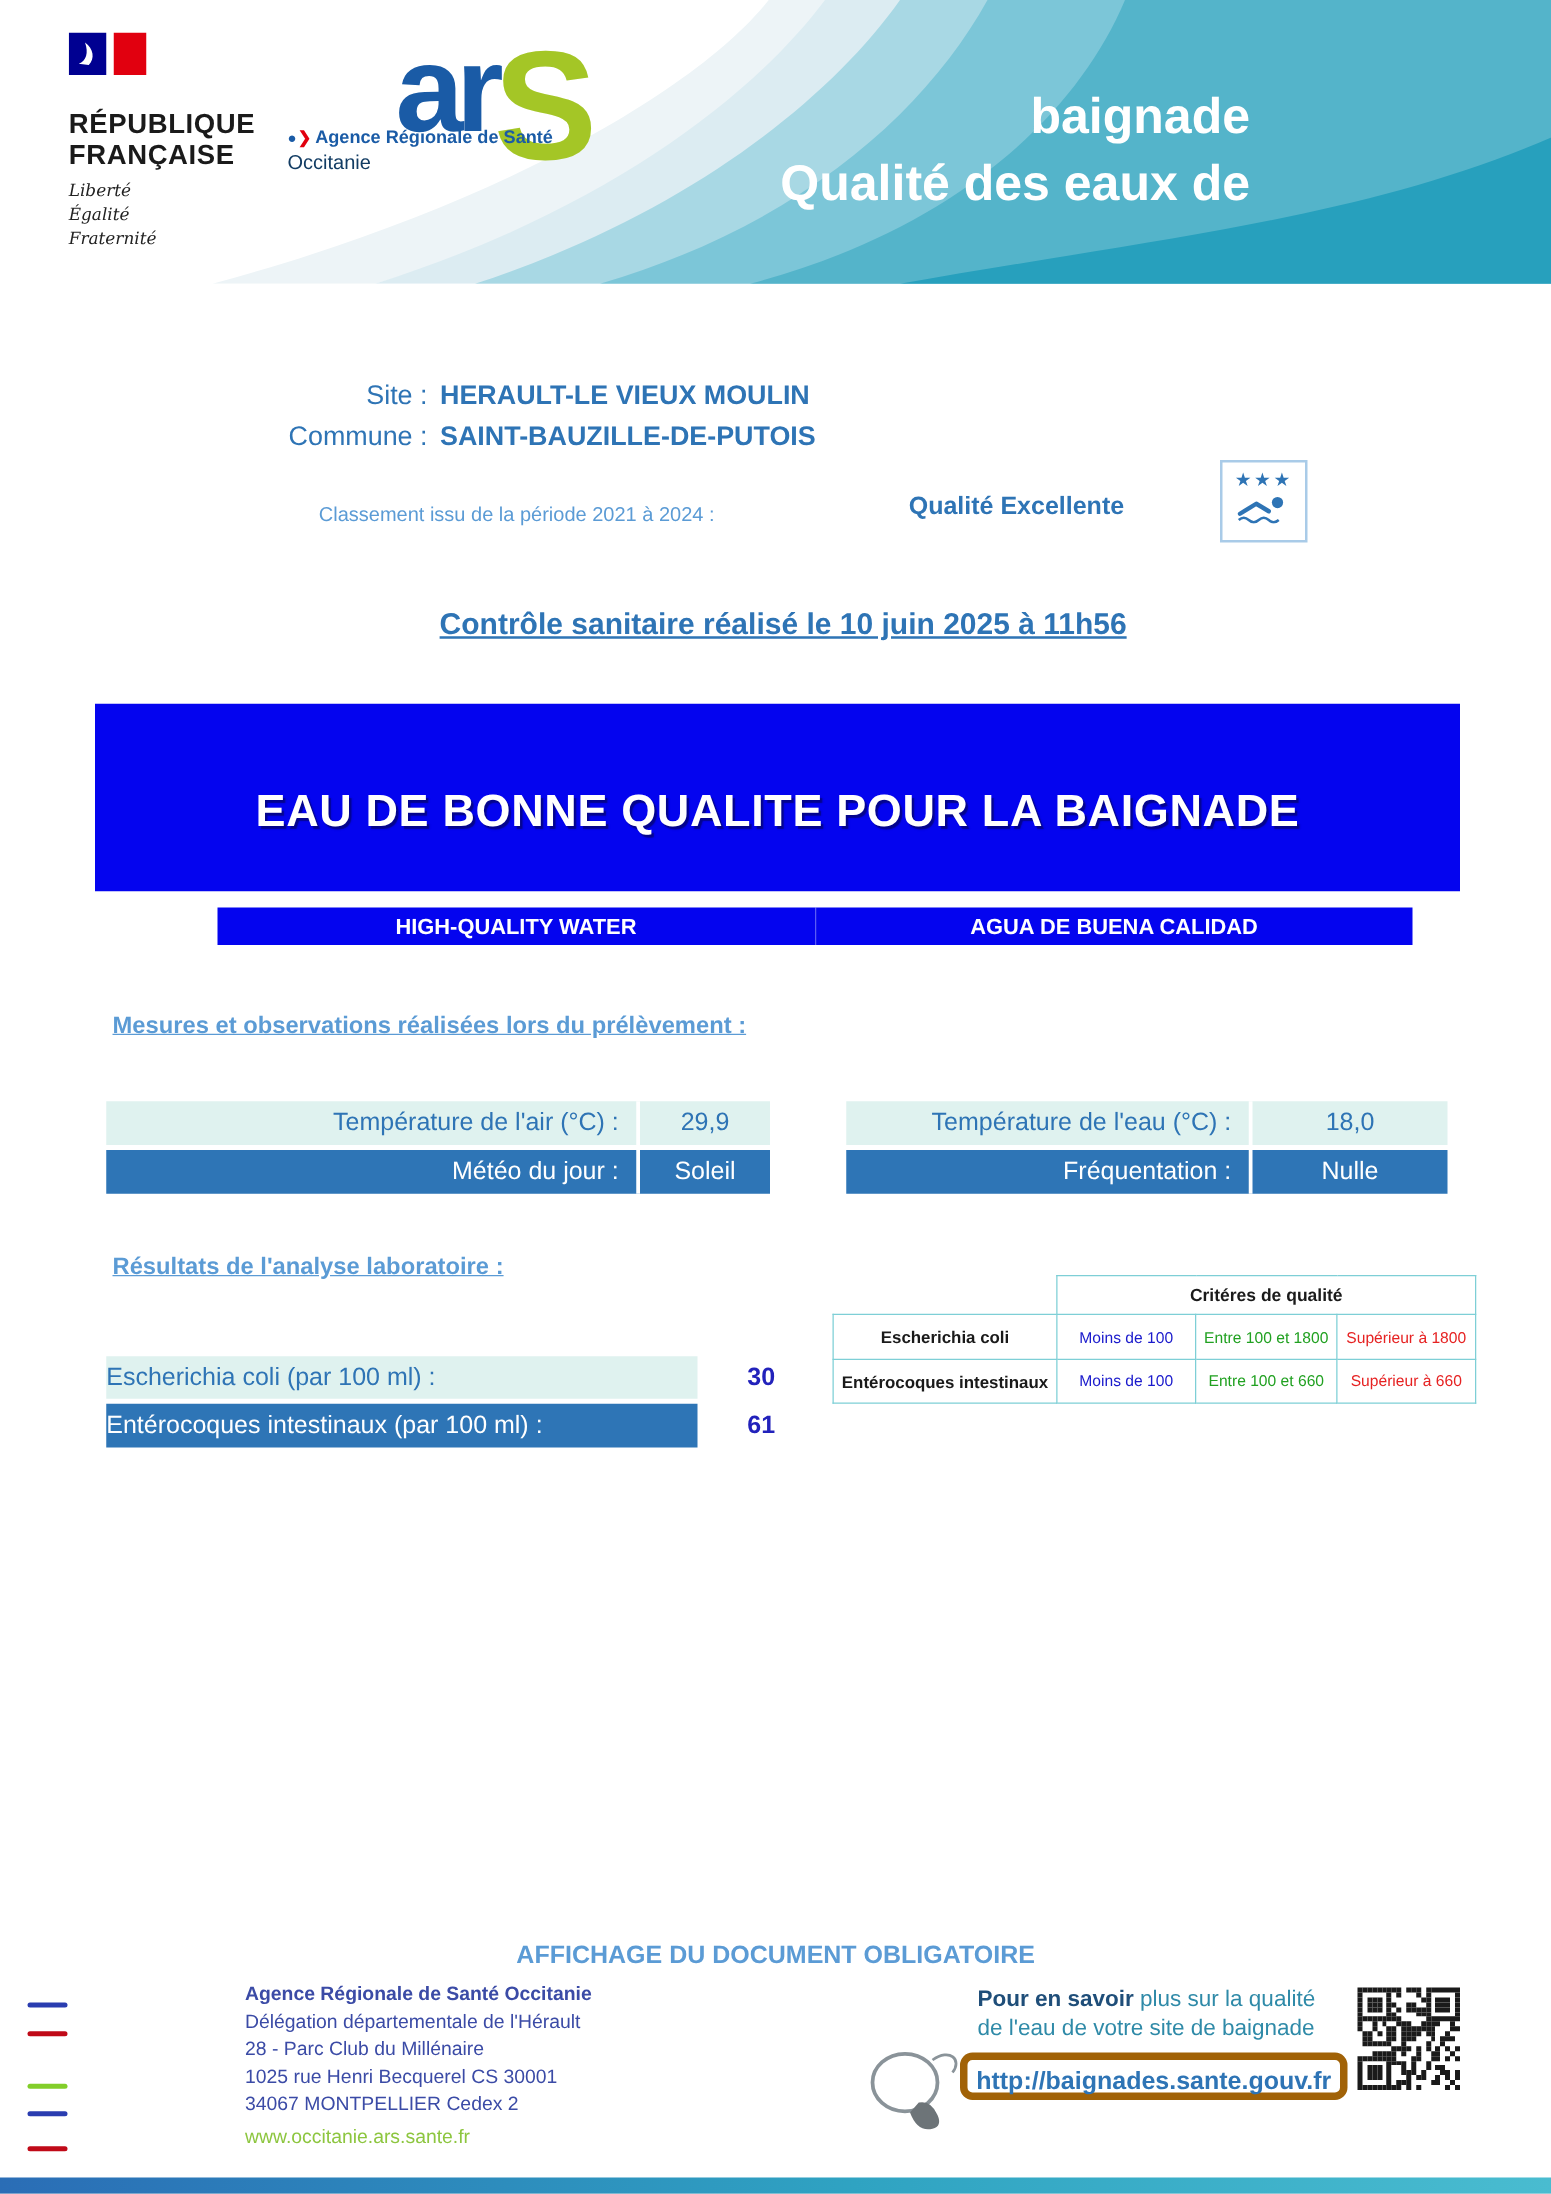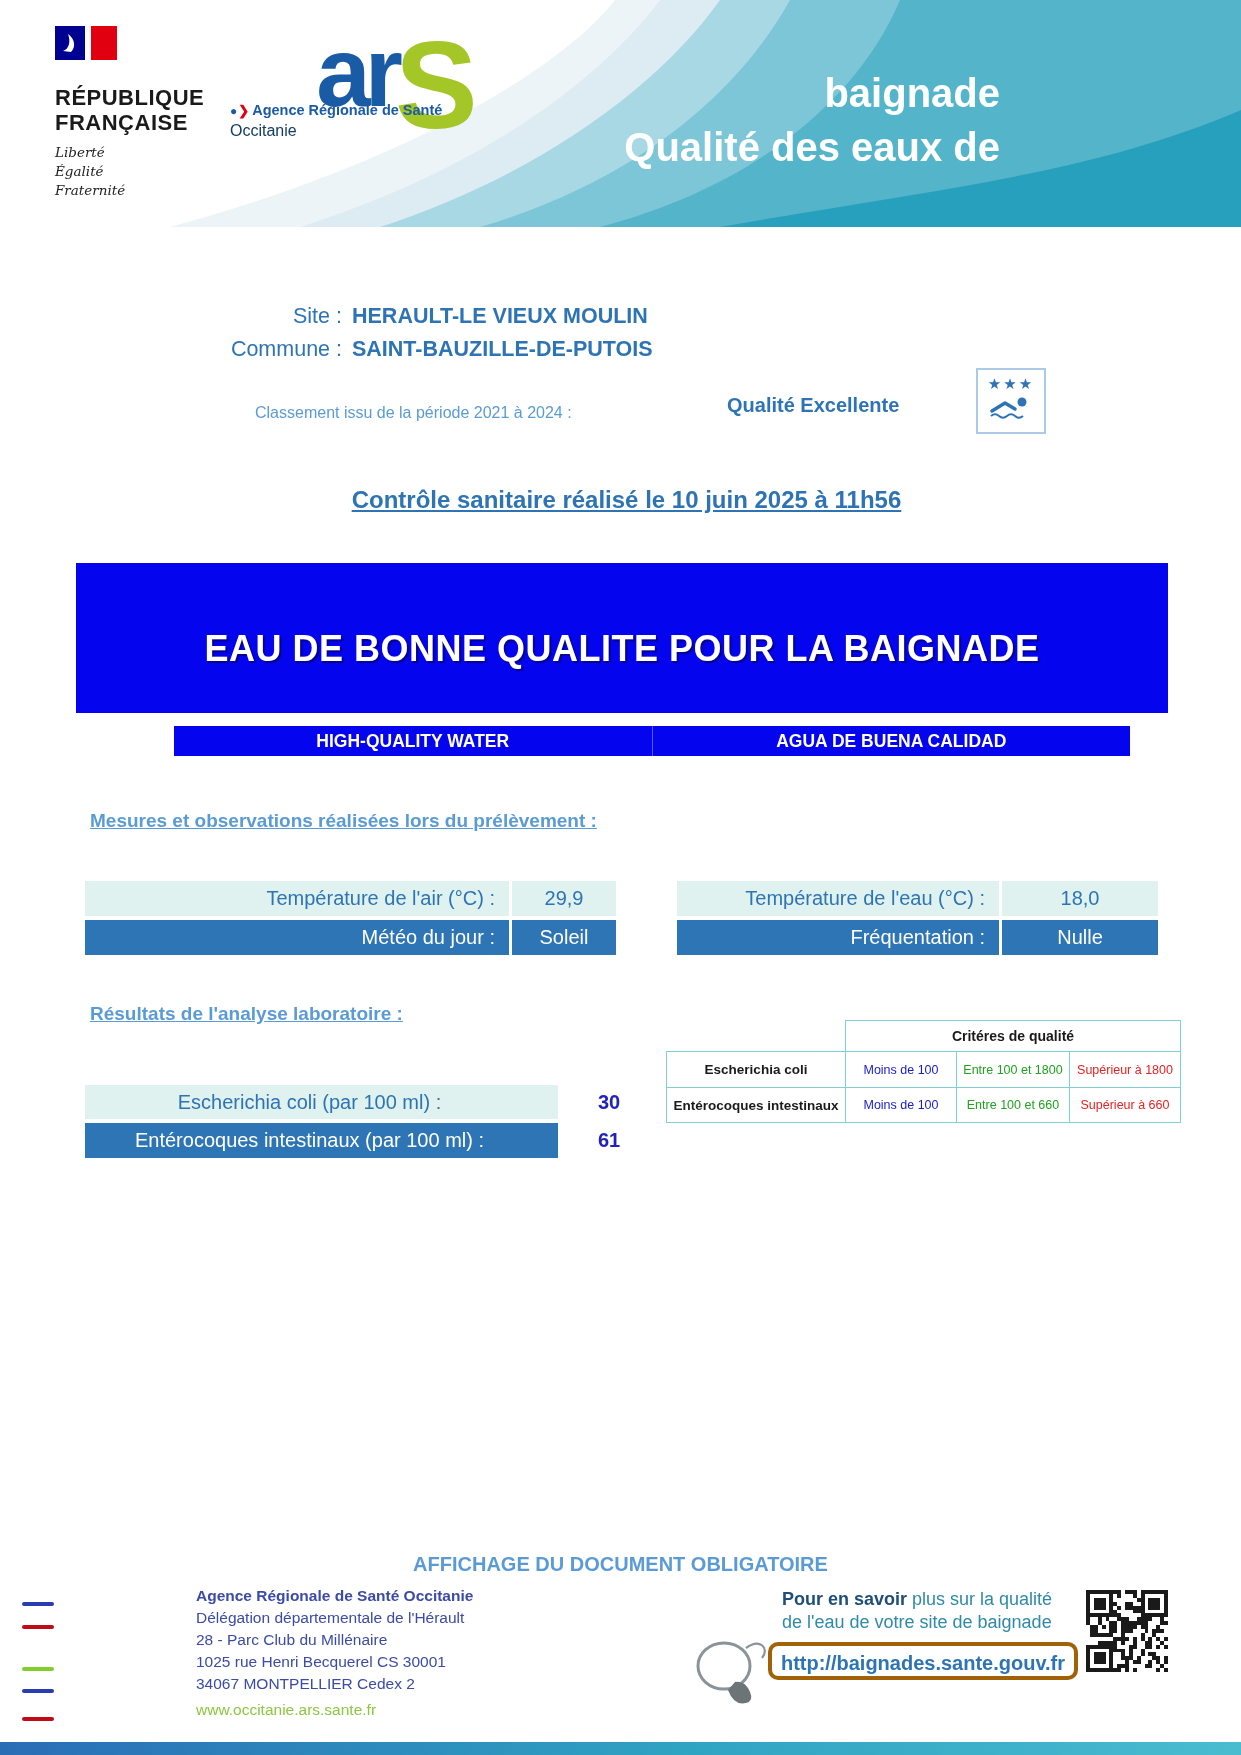--- a/index.html
+++ b/index.html
@@ -56,21 +56,21 @@
   .mtable .lbl { text-align:right; padding-right:14px; line-height:35px; border-right:3px solid #fff; }
   .mtable .val { flex:1; text-align:center; line-height:35px; }
   .row-pale { background:#dff2ef; color:#2e74b5; }
   .row-blue { background:#2e75b6; color:#ffffff; }
   .mt-left { left:85px; width:531px; }
   .mt-left .lbl { width:427px; }
   .mt-right { left:677px; width:481px; }
   .mt-right .lbl { width:325px; }
 
   
-  .rband { position:absolute; left:85px; width:473px; font-size:20px; text-align:center; padding-right:24px; }
+  .rband { position:absolute; left:85px; width:473px; font-size:20px; text-align:left; padding-right:24px; }
   .rband1 { top:1085px; height:34px; line-height:34px; }
   .rband2 { top:1123px; height:35px; line-height:35px; }
   .rval { position:absolute; left:580px; width:58px; text-align:center; font-weight:700; font-size:20px; color:#2222bb; }
   .rval1 { top:1085px; line-height:34px; }
   .rval2 { top:1123px; line-height:35px; }
 
   
   .ctable { position:absolute; left:666px; top:1020px; border-collapse:collapse; }
   .ctable td { border:1px solid #7ecfd6; text-align:center; vertical-align:middle; background:#fff; }
   .ctable td.noborder { border:none; background:transparent; }
@@ -87,21 +87,21 @@
     color:#5b9bd5; font-size:20px; font-weight:700; }
 
   
   .dash { position:absolute; left:22px; width:32px; height:4px; border-radius:2px; }
   .addr { position:absolute; left:196px; top:1585px; color:#3b4ba6; font-size:15.5px; line-height:22px; }
   .addr .first { font-weight:700; }
   .site-link { position:absolute; left:196px; top:1701px; color:#8dc63f; font-size:15.5px; text-decoration:none; }
   .info { position:absolute; left:782px; top:1588px; font-size:18px; line-height:23px; color:#2f8aa8; }
   .info b { color:#1f4e79; font-weight:700; }
   .url-box { position:absolute; left:768px; top:1642px; width:310px; height:38px; background:#fff;
-    border:4px solid #a16207; border-radius:10px; text-align:center; }
+    border:6px solid #a16207; border-radius:10px; text-align:center; }
   .url-box a { color:#2e74b5; font-weight:700; font-size:20px; line-height:34px; text-decoration:none; }
   .mouse { position:absolute; left:694px; top:1632px; }
   .qr { position:absolute; left:1086px; top:1590px; width:82px; height:82px; background:#fff;
     display:grid; grid-template-rows:repeat(21,1fr); grid-template-columns:repeat(21,1fr); }
   .qr i { background:#1a1a1a; }
   .bottom-bar { position:absolute; left:0; bottom:0; width:1241px; height:13px;
     background:linear-gradient(90deg,#2a6db6 0%, #2fa3c2 55%, #49bcd0 100%); }
 </style>
 </head>
 <body>

